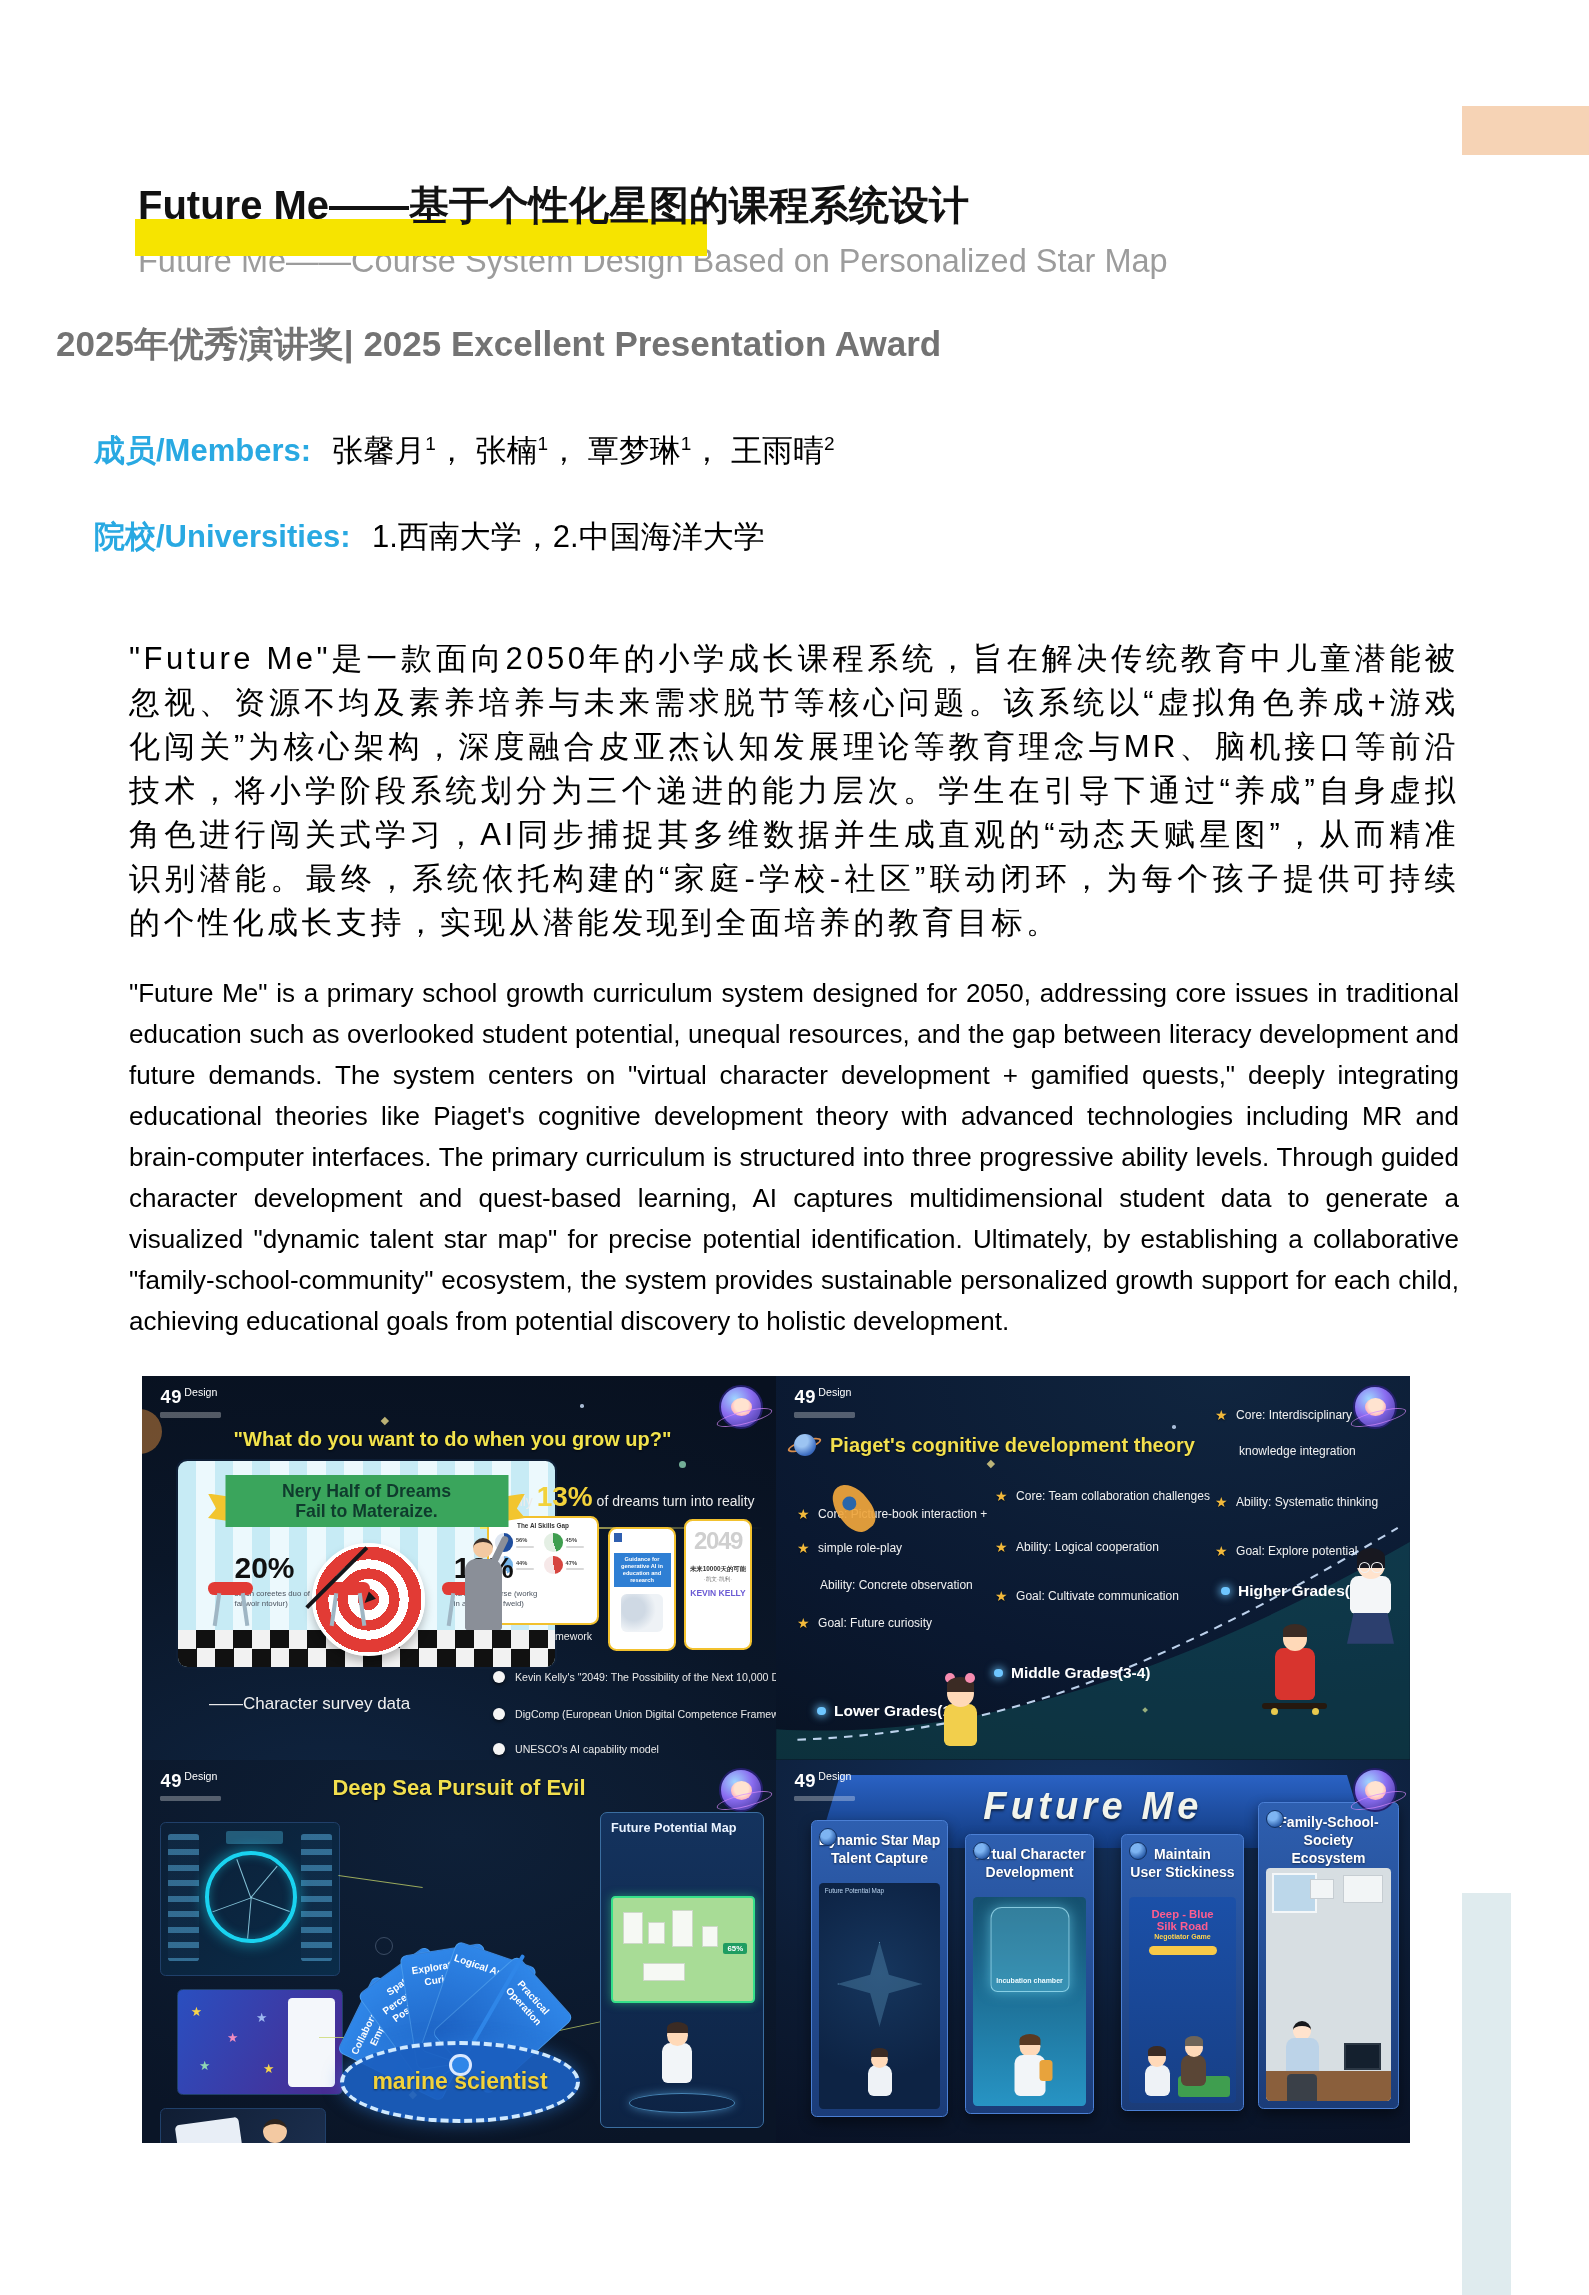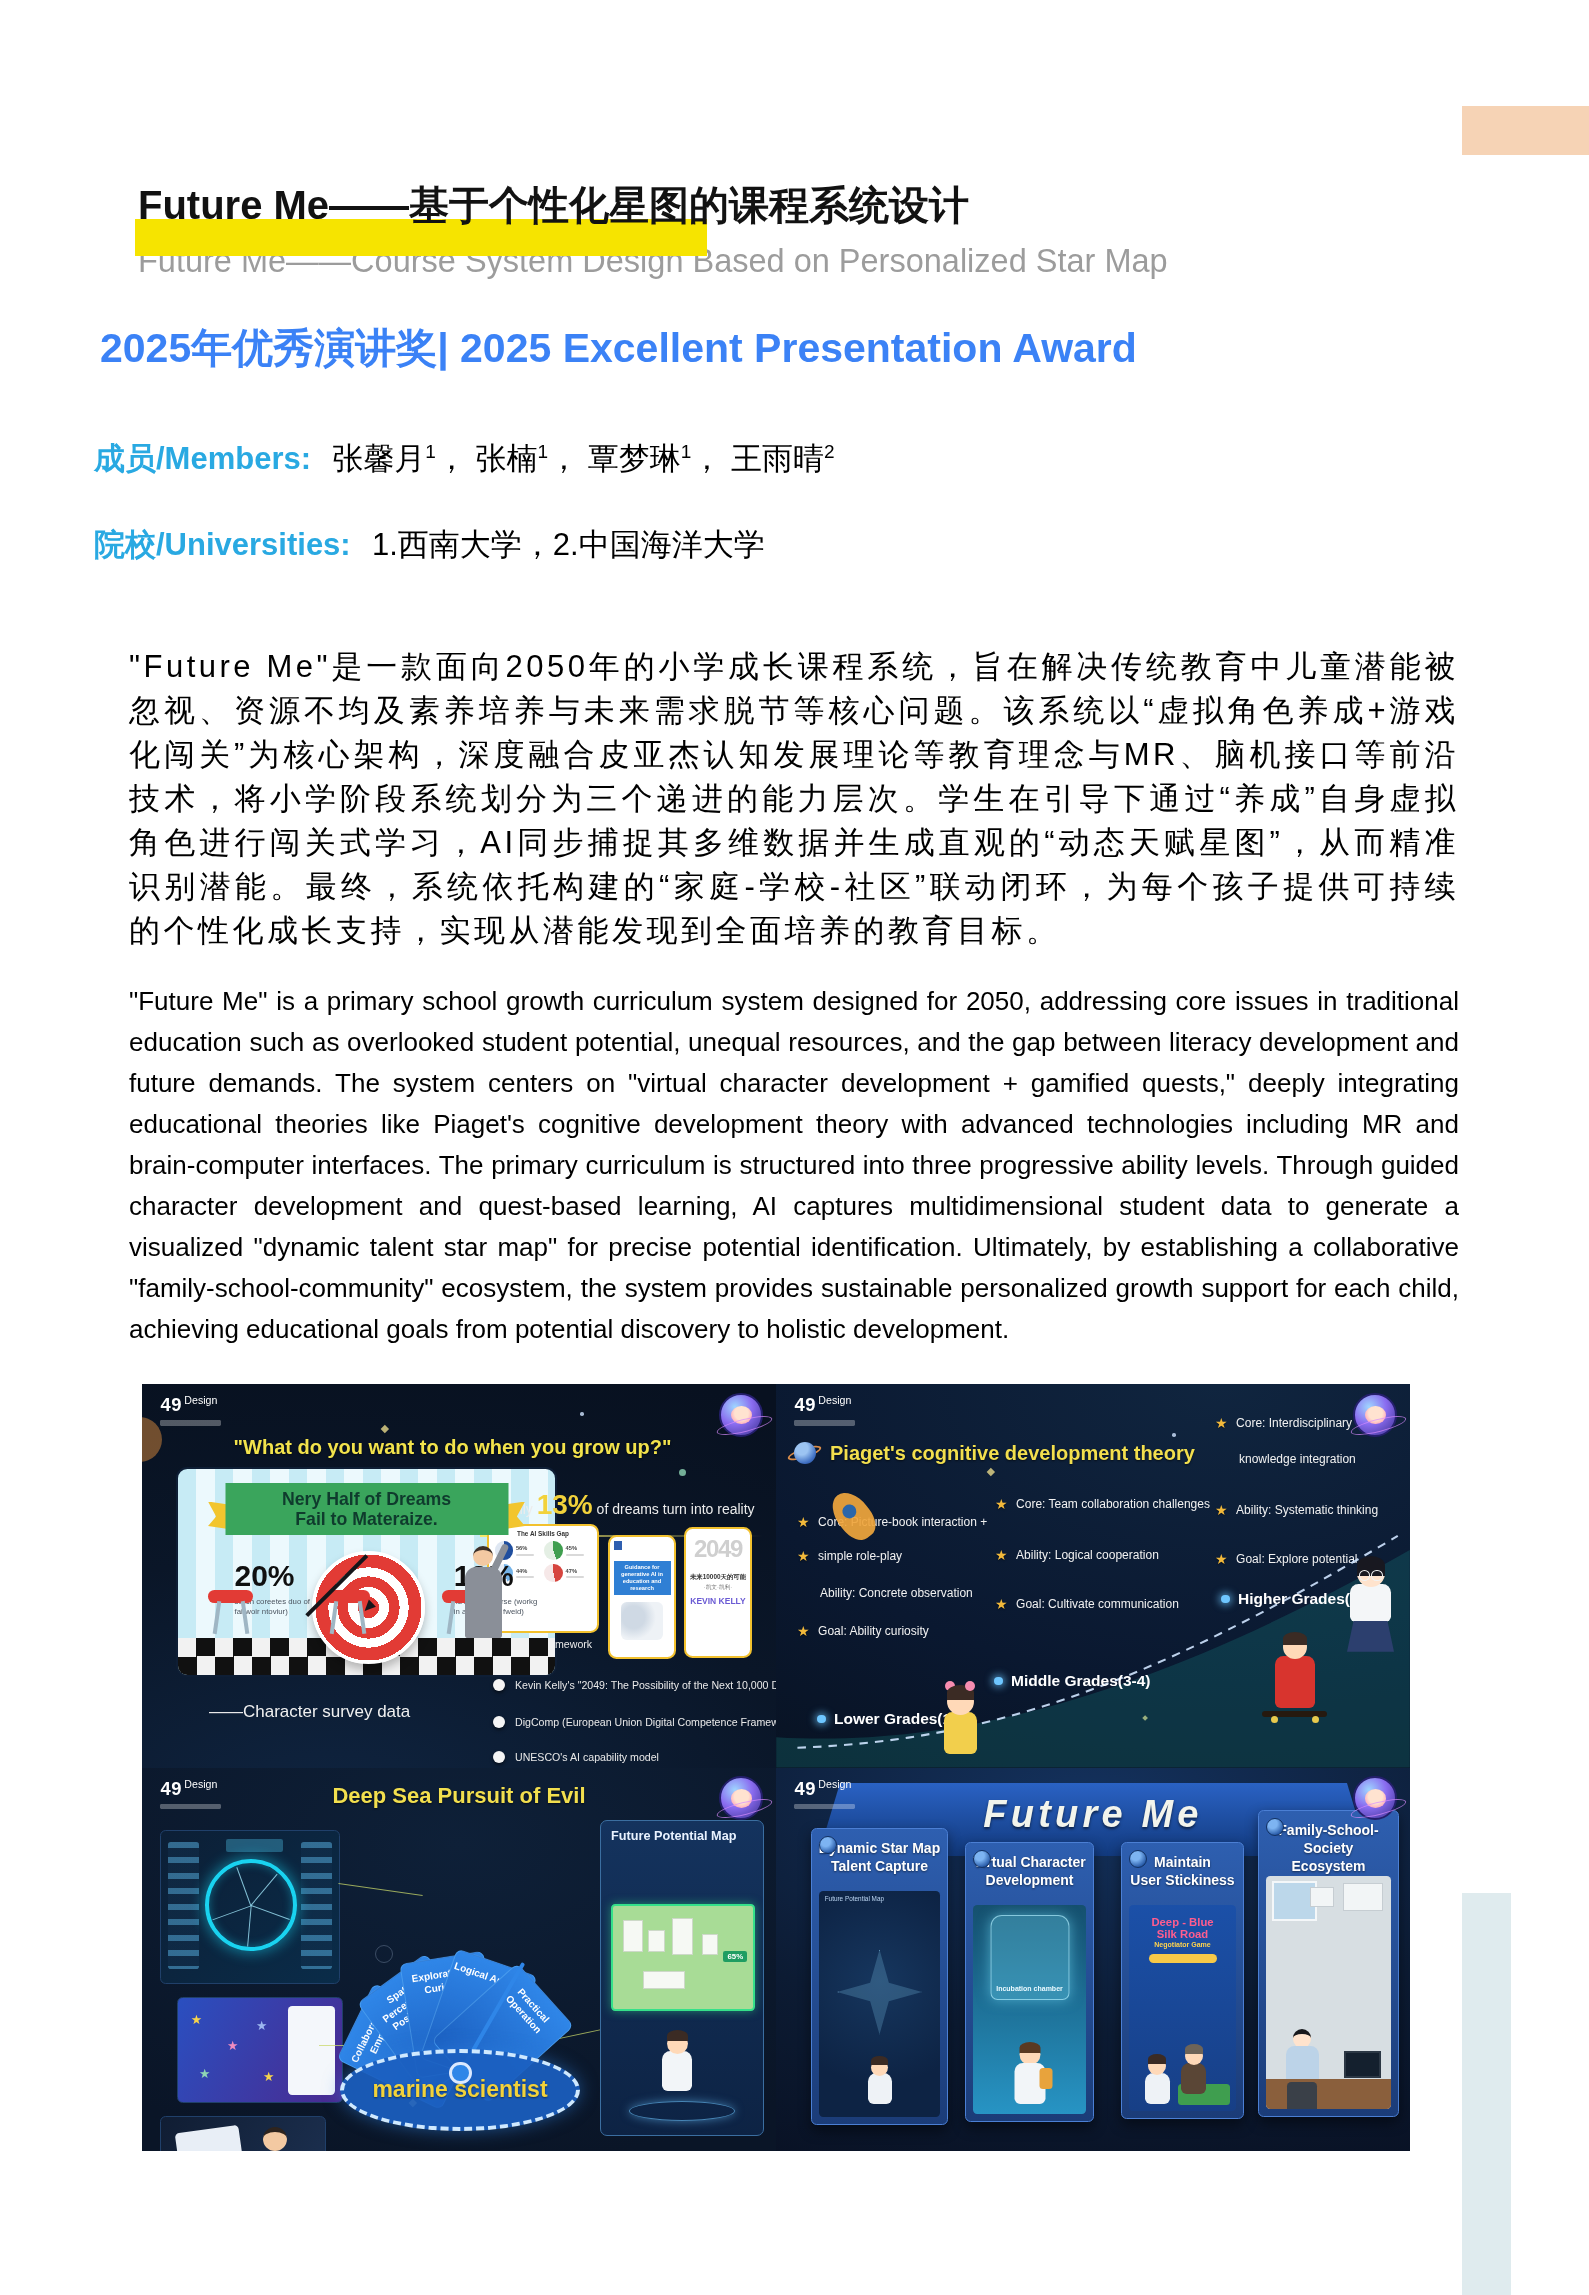--- a/index.html
+++ b/index.html
@@ -10,21 +10,21 @@
   
   .peach-block { position: absolute; left: 1462px; top: 106px; width: 127px; height: 49px; background: #F6D3B5; }
   .side-bar { position: absolute; left: 1462px; top: 1893px; width: 49px; height: 403px; background: #DFEBEE; }
 
   
   .title-wrap { position: relative; margin: 178px 0 0 138px; width: 1201px; }
   .title-highlight { position: absolute; left: -2.8px; top: 41px; width: 572px; height: 37px; background: #F6E400; z-index: 0; }
   .page-title { position: relative; z-index: 1; font-size: 40px; font-weight: 800; letter-spacing: 0; color: #121212; }
   .page-subtitle { margin: 10px 0 0 138px; font-size: 32.5px; color: #9C9C9C; font-weight: 500; }
 
-  .award-line { margin: 41px 0 0 100px; font-size: 41px; font-weight: 800; color: #3b82f6; }
+  .award-line { margin: 41px 0 0 56px; font-size: 35px; font-weight: 800; color: #737373; }
 
   .meta-line { margin-left: 94px; font-size: 31px; color: #000; }
   .meta-members { margin-top: 62px; }
   .meta-universities { margin-top: 44px; }
   .meta-label { color: #29A9E2; font-weight: 800; margin-right: 12.7px; }
   .meta-line sup { font-size: 19px; }
 
   .summary-wrap { position: relative; margin: 76px 0 0 138px; width: 494px; }
   .summary-highlight { position: absolute; left: -2.1px; top: 31px; width: 251px; height: 32.5px; background: #FAF2B8; z-index: 0; }
   .summary-heading { position: relative; z-index: 1; font-size: 37px; font-weight: 800; color: #121212; }
@@ -462,21 +462,21 @@
         </div>
       <div class="p2-line" style="left:21px;top:165px;">
           <span class="star-icon">★</span>
           <span>simple role-play</span>
         </div>
       <div class="p2-line" style="left:44px;top:202px;">
           <span>Ability: Concrete observation</span>
         </div>
       <div class="p2-line" style="left:21px;top:240px;">
           <span class="star-icon">★</span>
-          <span>Goal: Ability curiosity</span>
+          <span>Goal: Future curiosity</span>
         </div>
 
       <div class="p2-line" style="left:219px;top:113px;">
           <span class="star-icon">★</span>
           <span>Core: Team collaboration challenges</span>
         </div>
       <div class="p2-line" style="left:219px;top:164px;">
           <span class="star-icon">★</span>
           <span>Ability: Logical cooperation</span>
         </div>

